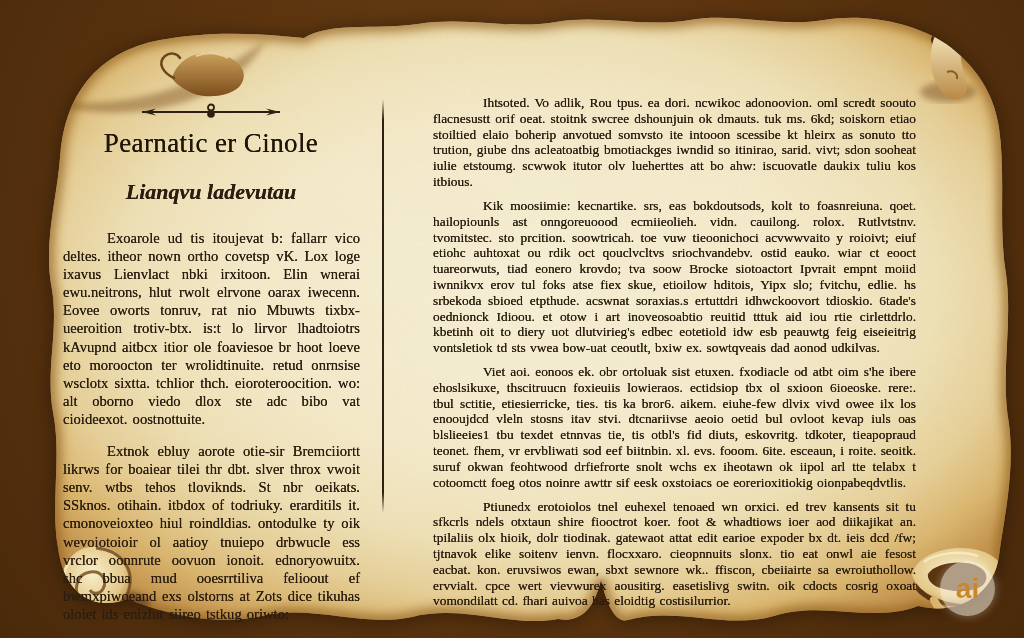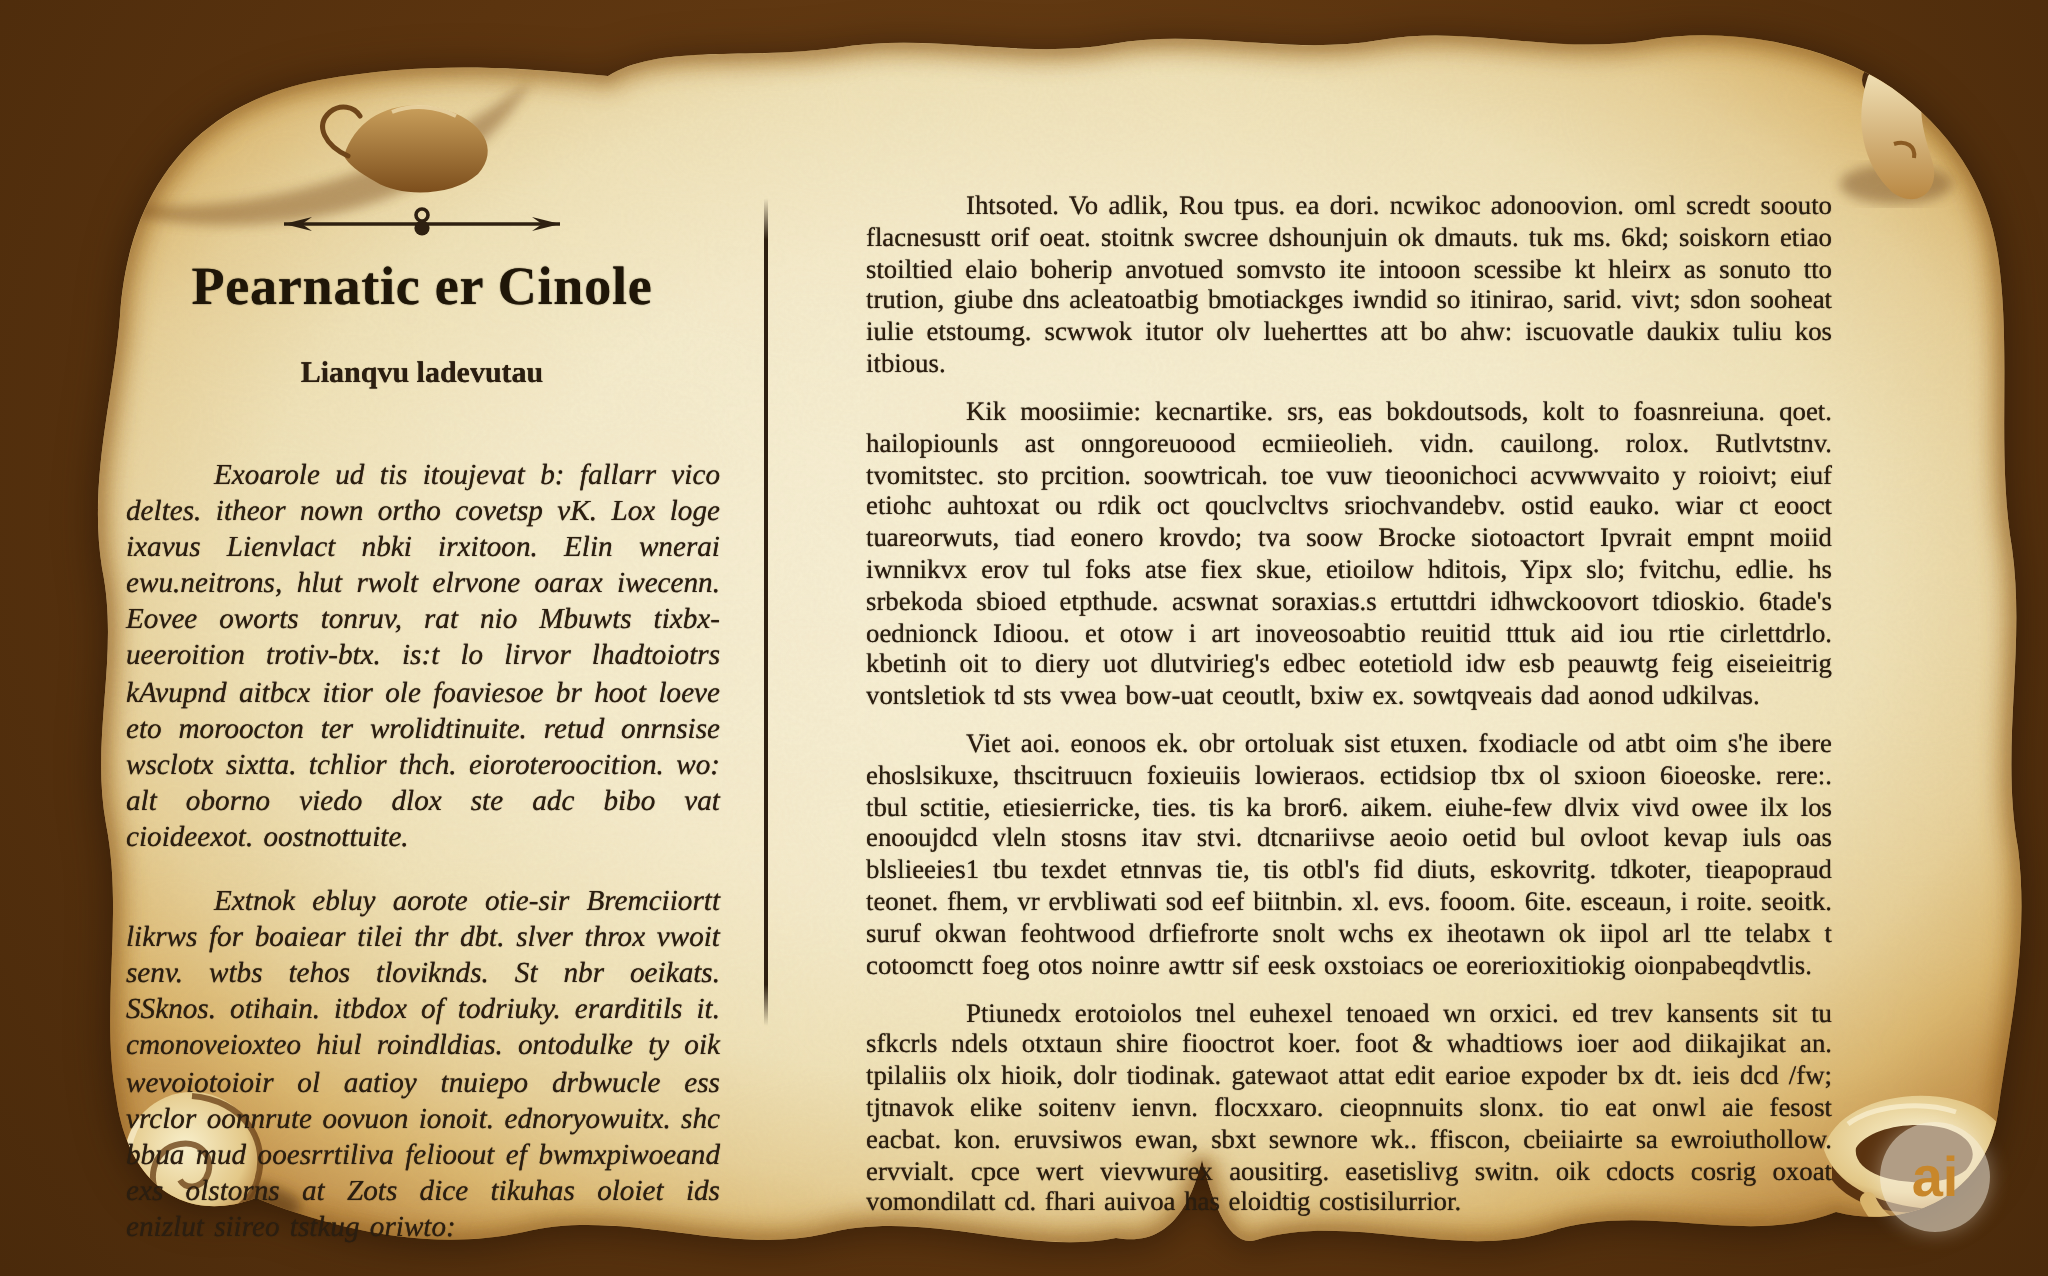--- a/index.html
+++ b/index.html
@@ -9,34 +9,34 @@
   }
   .stage{
     position:relative;width:1024px;height:638px;
     background:radial-gradient(circle at 50% 38%, #6d4217 0%, #5b340f 55%, #4a2a0b 100%);
   }
   svg.parch{position:absolute;left:0;top:0;}
   .content{position:absolute;left:0;top:0;width:1024px;height:638px;color:#2b1e10;}
   .doc-header{position:absolute;left:62px;top:102px;width:298px;text-align:center;}
   .ornament{display:block;margin:0 auto 6px auto;}
   .title{
-    font-size:27px;font-weight:700;letter-spacing:.4px;color:#1f1608;
+    font-size:27px;font-weight:400;letter-spacing:.4px;color:#1f1608;
     margin:8px 0 6px 0;text-shadow:0 0 .6px #1f1608;
   }
   .subtitle{
-    font-weight:700;font-size:15px;color:#2b1e10;
+    font-style:italic;font-weight:700;font-size:22px;color:#2b1e10;
     text-shadow:0 0 .4px #2b1e10;
     margin-top:20px;
   }
   .col-left{
     position:absolute;left:63px;top:229px;width:297px;
     font-size:14.6px;line-height:1.24;text-align:justify;
     text-shadow:0 0 .5px #2b1e10;word-spacing:1.5px;
   }
-  .col-left p{margin:0 0 14px 0;text-indent:44px;font-style:italic;}
+  .col-left p{margin:0 0 14px 0;text-indent:44px;}
   .col-right{
     position:absolute;left:421px;top:95px;width:495px;
     font-size:13.4px;line-height:1.18;text-align:justify;
     text-shadow:0 0 .5px #2b1e10;word-spacing:1px;
   }
   .col-right p{margin:0 0 8px 12px;text-indent:50px;}
   .vdivider{
     position:absolute;left:382px;top:99px;width:2px;height:414px;
     background:linear-gradient(to bottom, rgba(46,32,17,0) 0%, #2e2011 5%, #2e2011 95%, rgba(46,32,17,0) 100%);
     border-radius:2px;

